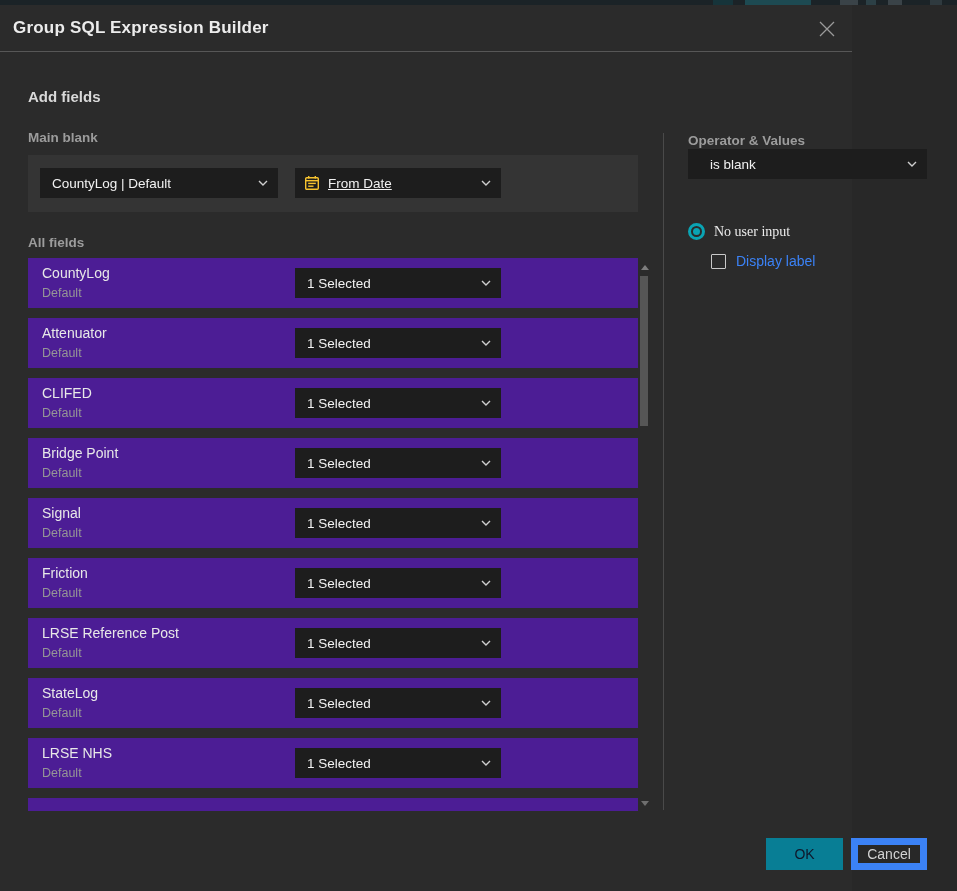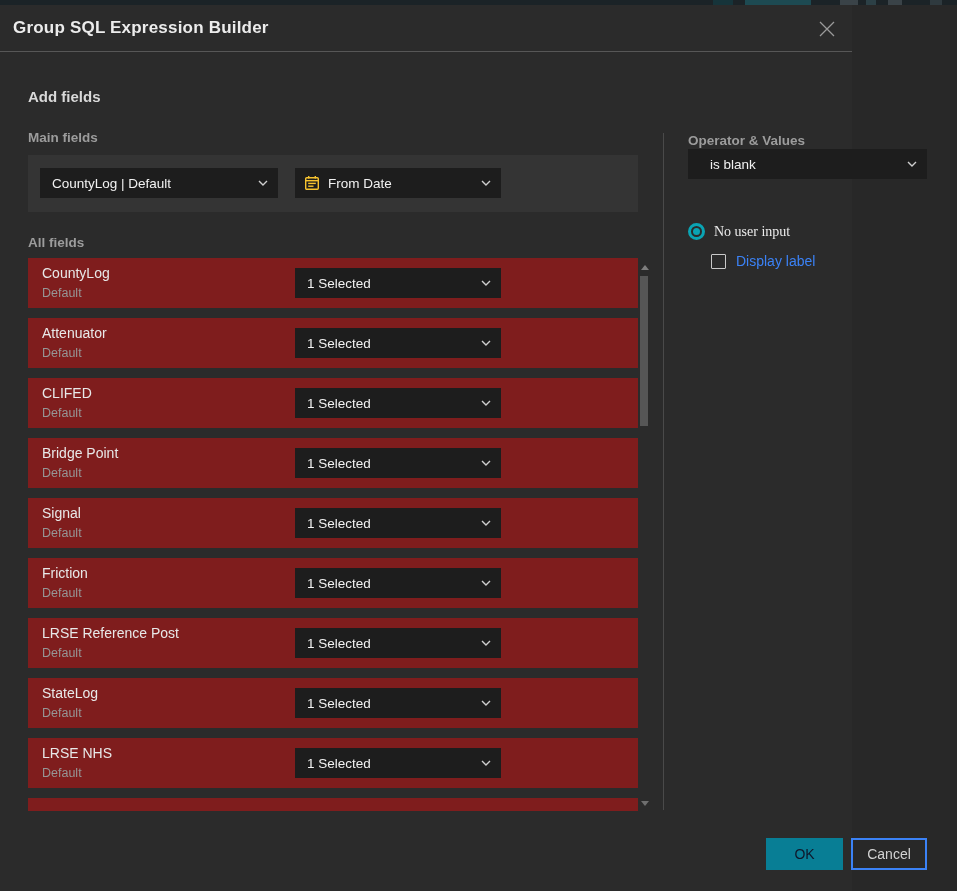--- a/index.html
+++ b/index.html
@@ -42,30 +42,30 @@
     position:absolute;left:28px;top:150px;width:610px;height:57px;background:#343434;
   }
   .dropdown{
     background:#1d1d1d;height:30px;box-sizing:border-box;
     display:flex;align-items:center;cursor:pointer;
     font-size:13.5px;color:#f2f2f2;
   }
   .dropdown .dd-text{flex:1;padding-left:12px;white-space:nowrap;overflow:hidden;}
   .dropdown .dd-chevron{padding-right:10px;display:flex;align-items:center;}
   .dd-layer{position:absolute;left:12px;top:13px;width:238px;}
-  .dd-field{position:absolute;left:267px;top:13px;width:206px;}
+  .dd-field{position:absolute;left:267px;top:13px;width:206px;text-decoration:underline;}
   .dd-field .cal{margin-left:9px;display:flex;align-items:center;}
   .dd-field .dd-text{padding-left:8px;}
 
   
   .list-viewport{
     position:absolute;left:28px;top:253px;width:610px;height:553px;overflow:hidden;
   }
   .field-row{
-    position:relative;width:610px;height:50px;background:#7f1d1d;margin-bottom:10px;
+    position:relative;width:610px;height:50px;background:#4c1d95;margin-bottom:10px;
   }
   .field-name{
     position:absolute;left:14px;top:7px;font-size:14px;color:#e8e8e8;
   }
   .field-sub{
     position:absolute;left:14px;top:28px;font-size:12.5px;color:#969696;
   }
   .field-row .dropdown{position:absolute;left:267px;top:10px;width:206px;}
 
   
@@ -98,21 +98,21 @@
   }
   .check-label{margin-left:10px;font-size:14px;color:#3b82f6;}
 
   
   .btn{
     position:absolute;top:833px;height:32px;box-sizing:border-box;
     display:flex;align-items:center;justify-content:center;
     font-size:14px;cursor:pointer;
   }
   .btn-ok{left:766px;width:77px;background:#087e95;color:#0f172a;}
-  .btn-cancel{left:851px;width:76px;background:transparent;border:2px solid #3b82f6;color:#d2d2d2;}
+  .btn-cancel{left:851px;width:76px;background:transparent;border:7px solid #3b82f6;color:#d2d2d2;}
 </style>
 </head>
 <body>
 
 <div class="bg-strip">
   <div class="bg-frag" style="left:713px;width:20px;background:#16343a;"></div>
   <div class="bg-frag" style="left:745px;width:66px;background:#1d4a52;"></div>
   <div class="bg-frag" style="left:840px;width:18px;background:#3a4348;"></div>
   <div class="bg-frag" style="left:866px;width:10px;background:#2c4046;"></div>
   <div class="bg-frag" style="left:888px;width:14px;background:#3a4348;"></div>
@@ -125,21 +125,21 @@
     <div class="dialog-title">Group SQL Expression Builder</div>
     <div class="close-btn">
       <svg width="18" height="18" viewBox="0 0 18 18">
         <path d="M2 2 L16 16 M16 2 L2 16" stroke="#9a9a9a" stroke-width="1.3" fill="none"></path>
       </svg>
     </div>
   </div>
 
   <div class="section-heading" style="top:83px;">Add fields</div>
 
-  <div class="sub-label" style="top:125px;">Main fields</div>
+  <div class="sub-label" style="top:125px;">Main blank</div>
   <div class="main-panel">
     <div class="dropdown dd-layer">
       <span class="dd-text">CountyLog | Default</span>
       <span class="dd-chevron">
         <svg width="10" height="6" viewBox="0 0 10 6">
             <path d="M1 1l4 4 4-4" stroke="#cfcfcf" stroke-width="1.4" fill="none"></path>
           </svg>
       </span>
     </div>
     <div class="dropdown dd-field">

